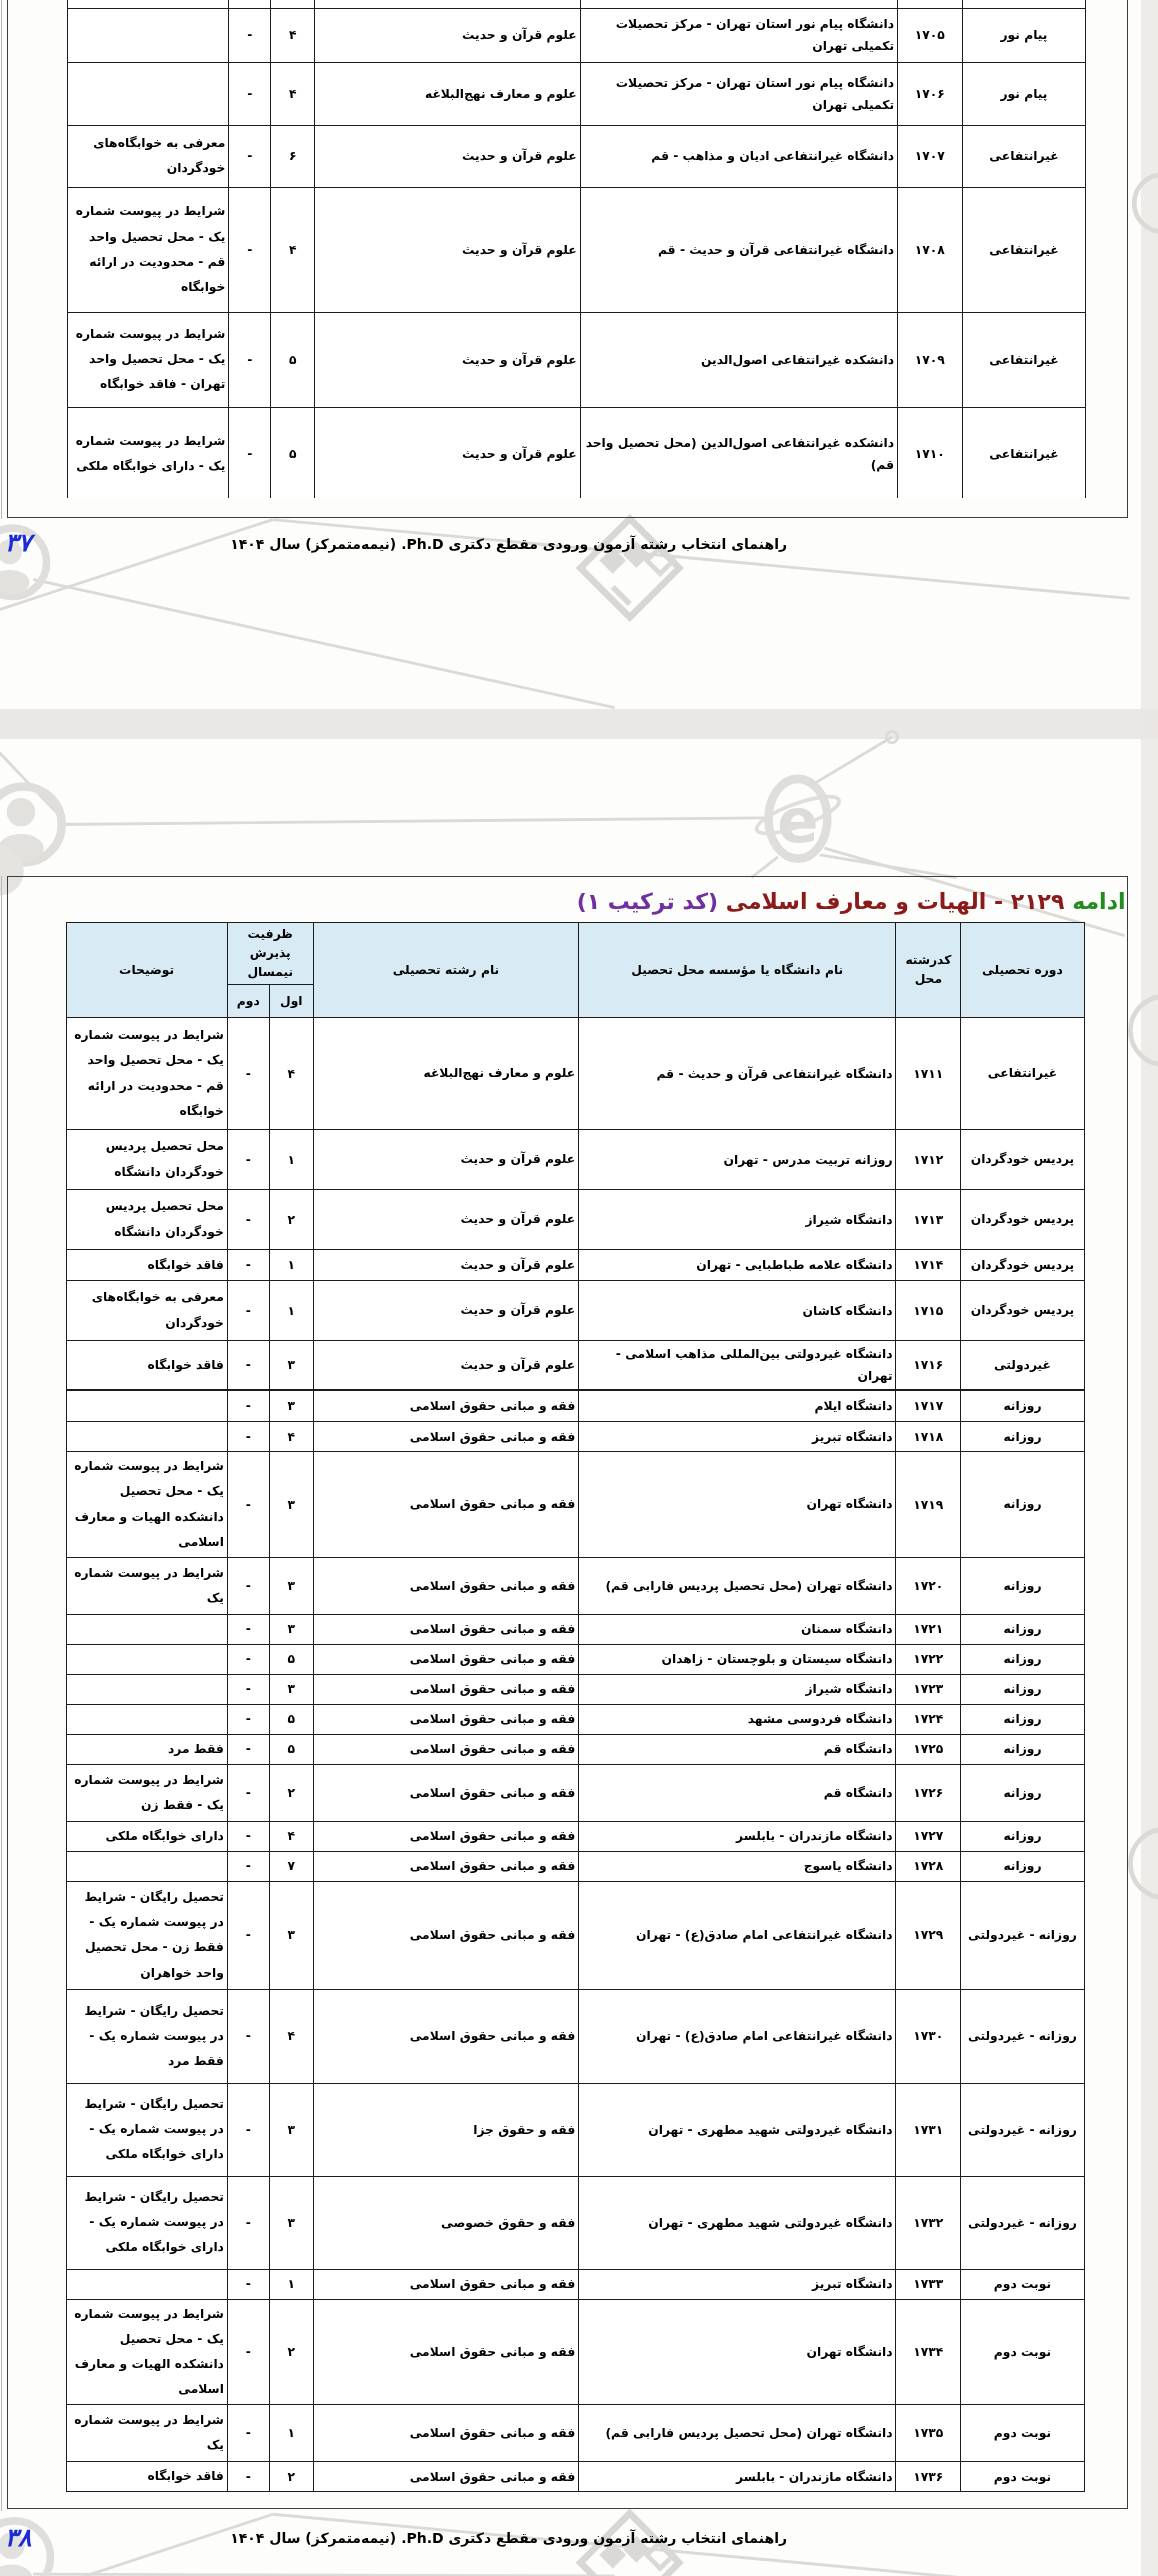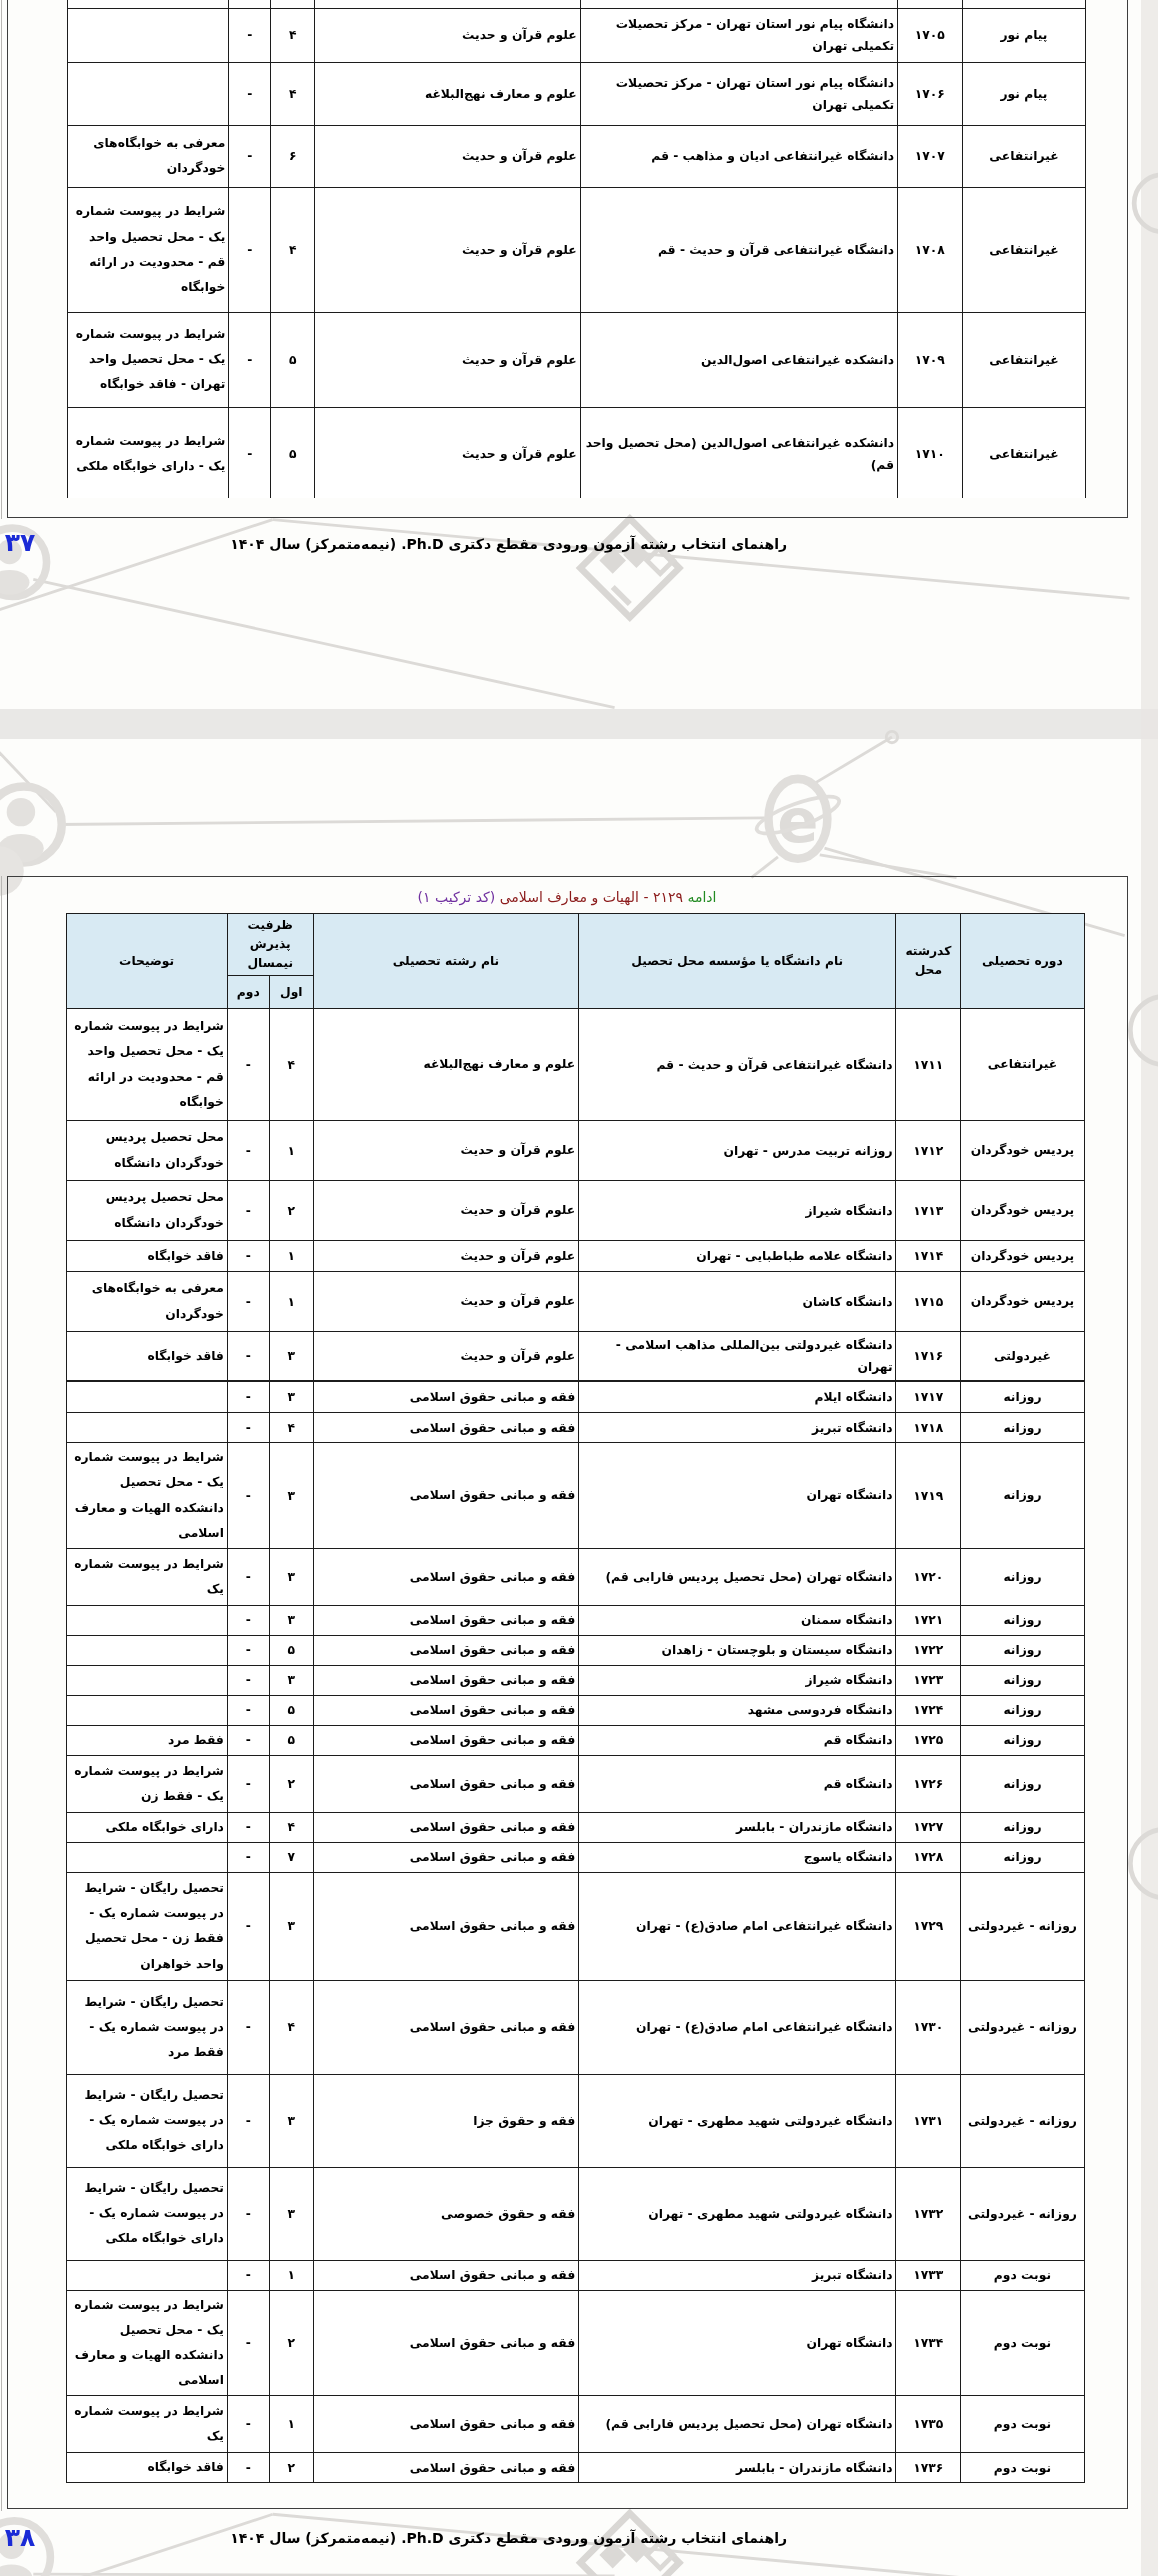--- a/index.html
+++ b/index.html
@@ -29,34 +29,34 @@
   .col-code{text-align:center;font-size:13px;}
   .col-univ{text-align:right;font-size:12px;line-height:1.8;}
   .col-field{font-size:12.3px;line-height:1.5;}
   .col-cap{text-align:center;font-size:12.3px;}
   .col-notes{text-align:right;font-size:12px;line-height:2.05;margin-left:17px;}
   thead th{background:var(--header-bg,#d8eaf3);text-align:center;font-size:12px;line-height:1.55;}
   tr.hrow1 th{height:51px;}
   tr.hrow2 th{height:28.5px;}
 
   .pg2content{position:absolute;left:9.5px;top:878px;width:1117px;z-index:3;}
-  .ptitle{text-align:center;font-size:14px;font-weight:normal;margin:0;letter-spacing:0;}
+  .ptitle{text-align:right;font-size:22px;font-weight:bold;margin:0;letter-spacing:0;}
   .title1{margin:11.4px 0 7.6px 0;}
   .title2{margin:13.3px 0 9.5px 0;}
   .tgreen{color:var(--title-green,#228b22);}
   .tmaroon{color:var(--title-maroon,#8b1a1a);}
   .tpurple{color:var(--title-purple,#7030a0);}
   .tred{color:var(--title-red,#c00000);}
   .ctable.inpage{margin-left:auto;margin-right:41px;}
 
   .footer{position:absolute;right:371px;white-space:nowrap;font-size:14px;font-weight:bold;z-index:3;}
   .f1{top:536px;}
   .f2{top:2530px;}
   .pagenum{position:absolute;left:5.7px;width:49px;text-align:left;font-size:25px;font-weight:bold;
-           color:var(--page-blue,#1b2bd6);z-index:3;}
+           color:var(--page-blue,#1b2bd6);z-index:3;font-style:italic;}
   .p1{top:528px;}
   .p2{top:2523px;}
 </style>
 </head>
 <body>
 
 <div class="stage">
 
   <div class="paper paper1"></div>
   <div class="gapband"></div>

